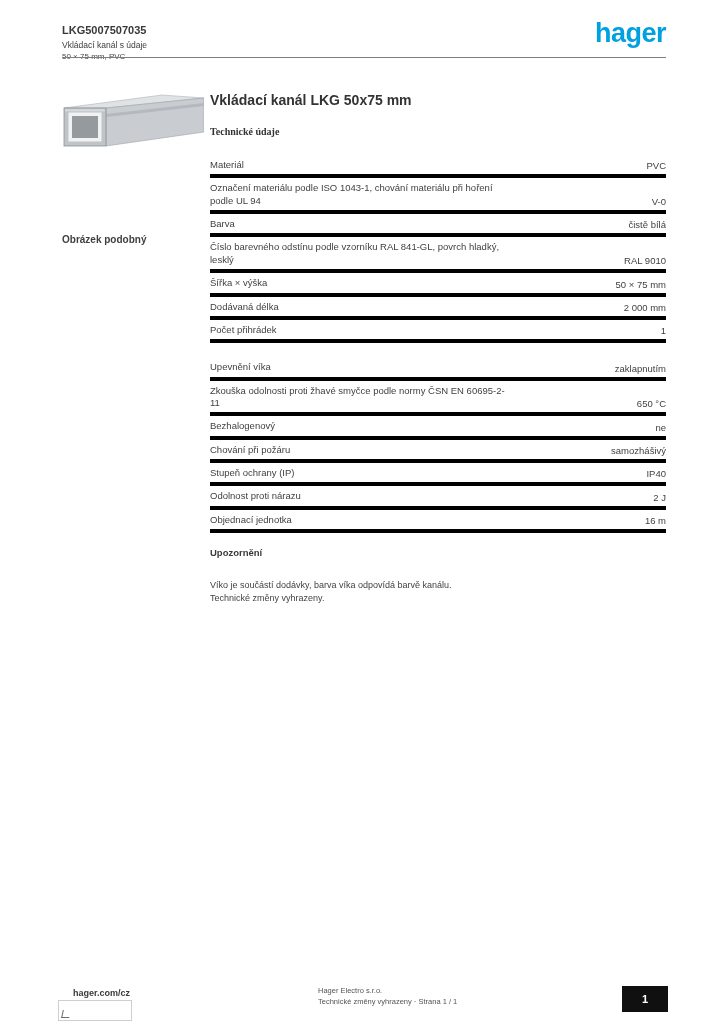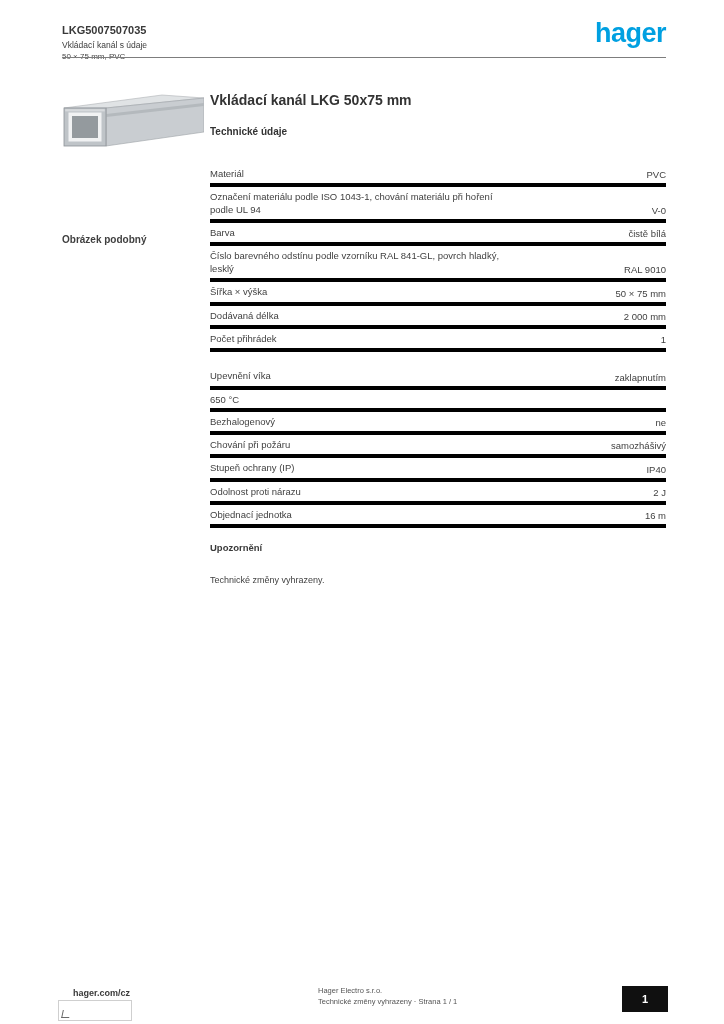--- a/index.html
+++ b/index.html
@@ -22,21 +22,21 @@
     position:absolute;right:58px;top:20px;
     font-size:27px;font-weight:bold;letter-spacing:-0.5px;
     color:#00a0e1;line-height:1;
   }
   
   .prod-img{position:absolute;left:62px;top:92px;width:142px;height:58px;}
   .img-caption{position:absolute;left:62px;top:234px;font-size:10px;font-weight:bold;color:#3f3f3f;}
   
   .rcol{position:absolute;left:210px;top:92px;width:456px;}
   .prod-title{font-size:14px;font-weight:bold;color:#333;line-height:1.15;}
-  .section-heading{font-size:10px;font-weight:bold;color:#333;margin-top:18px;margin-bottom:27px;}
+  .section-heading{font-size:10px;font-weight:bold;color:#333;margin-top:18px;margin-bottom:18px;font-family:Liberation Serif, serif;}
   .spec-group{margin-bottom:14px;}
   .spec-row{
     display:flex;justify-content:space-between;align-items:flex-end;gap:14px;
     border-bottom:4px solid #000000;
     padding:4px 0 3px;
   }
   .spec-label{font-size:9.5px;color:#3f3f3f;line-height:1.3;max-width:300px;}
   .spec-value{font-size:9.5px;color:#3f3f3f;white-space:nowrap;text-align:right;}
   .note-block{margin-top:4px;}
   .note-heading{font-size:9.5px;font-weight:bold;color:#3a3a3a;margin-bottom:21px;}
@@ -122,20 +122,21 @@
             <div class="spec-label">Počet přihrádek</div>
             <div class="spec-value">1</div>
           </div>
         </div>
         <div class="spec-group">
           <div class="spec-row">
             <div class="spec-label">Upevnění víka</div>
             <div class="spec-value">zaklapnutím</div>
           </div>
           <div class="spec-row">
+            <div class="spec-label">Zkouška odolnosti proti žhavé smyčce podle normy ČSN EN 60695-2-11</div>
             <div class="spec-value">650 °C</div>
           </div>
           <div class="spec-row">
             <div class="spec-label">Bezhalogenový</div>
             <div class="spec-value">ne</div>
           </div>
           <div class="spec-row">
             <div class="spec-label">Chování při požáru</div>
             <div class="spec-value">samozhášivý</div>
           </div>
@@ -150,20 +151,21 @@
           <div class="spec-row">
             <div class="spec-label">Objednací jednotka</div>
             <div class="spec-value">16 m</div>
           </div>
         </div>
       </div>
 
     <div class="note-block">
       <div class="note-heading">Upozornění</div>
       <div id="note-lines">
+          <div class="note-line">Víko je součástí dodávky, barva víka odpovídá barvě kanálu.</div>
           <div class="note-line">Technické změny vyhrazeny.</div>
         </div>
     </div>
   </div>
 
   <a class="footer-site" href="#">hager.com/cz</a>
   <div class="stamp-box">
     <div class="stamp-mark"></div>
   </div>
   <div class="footer-center">

